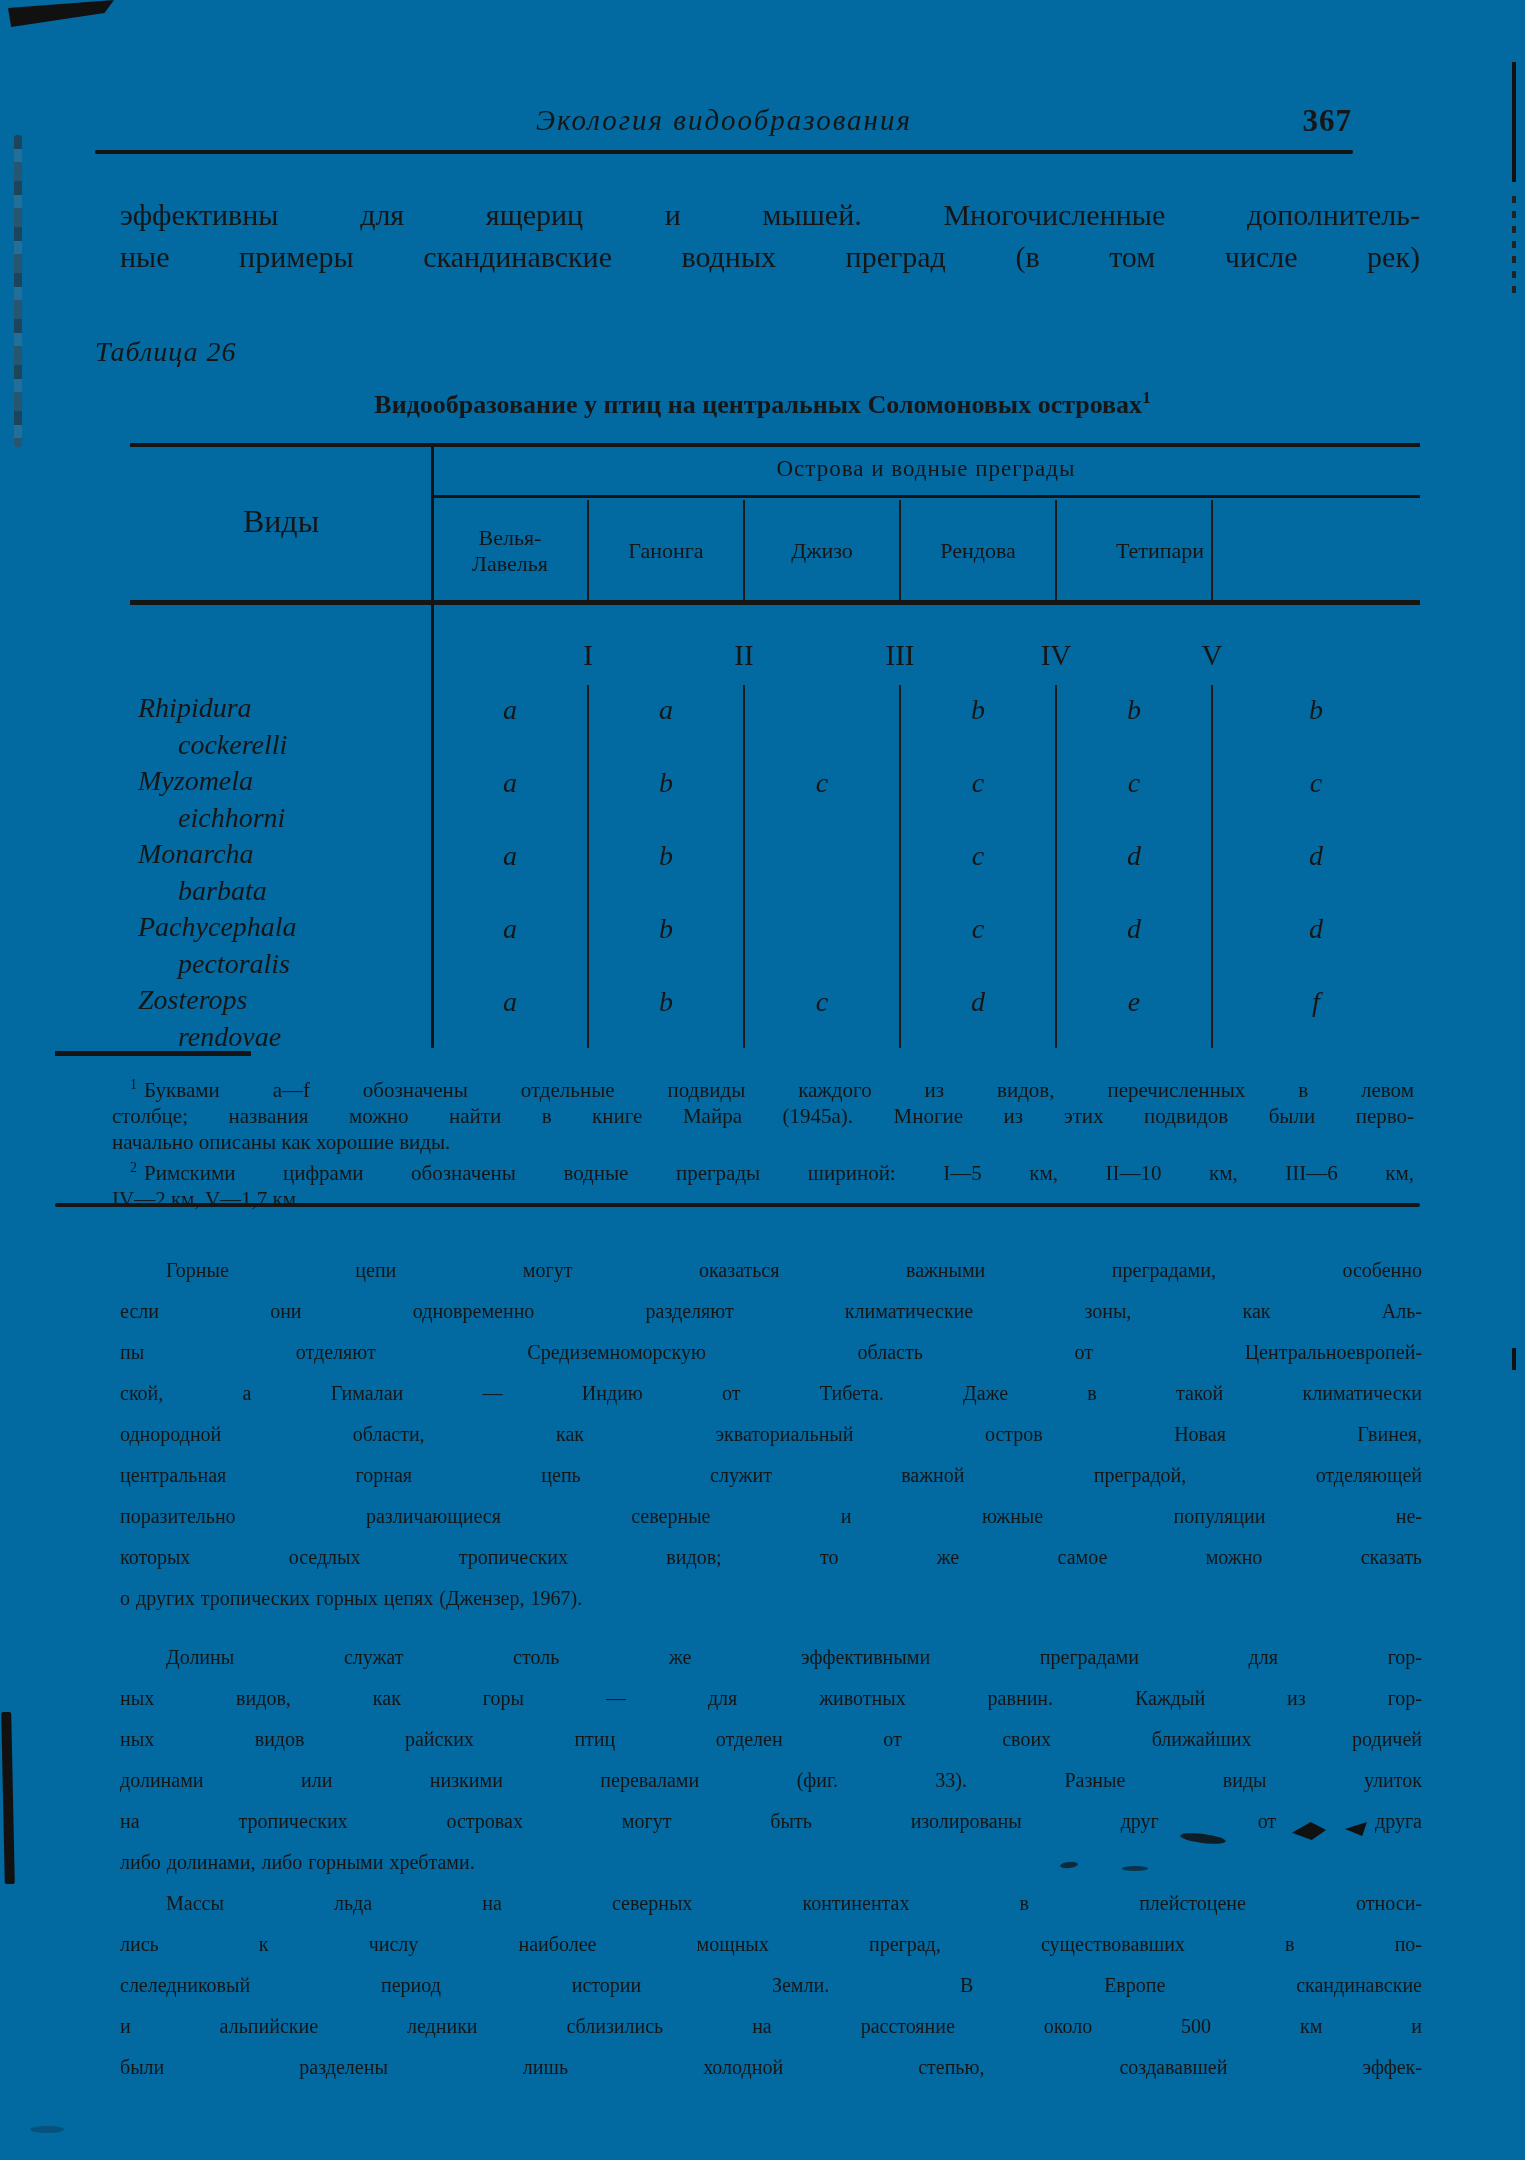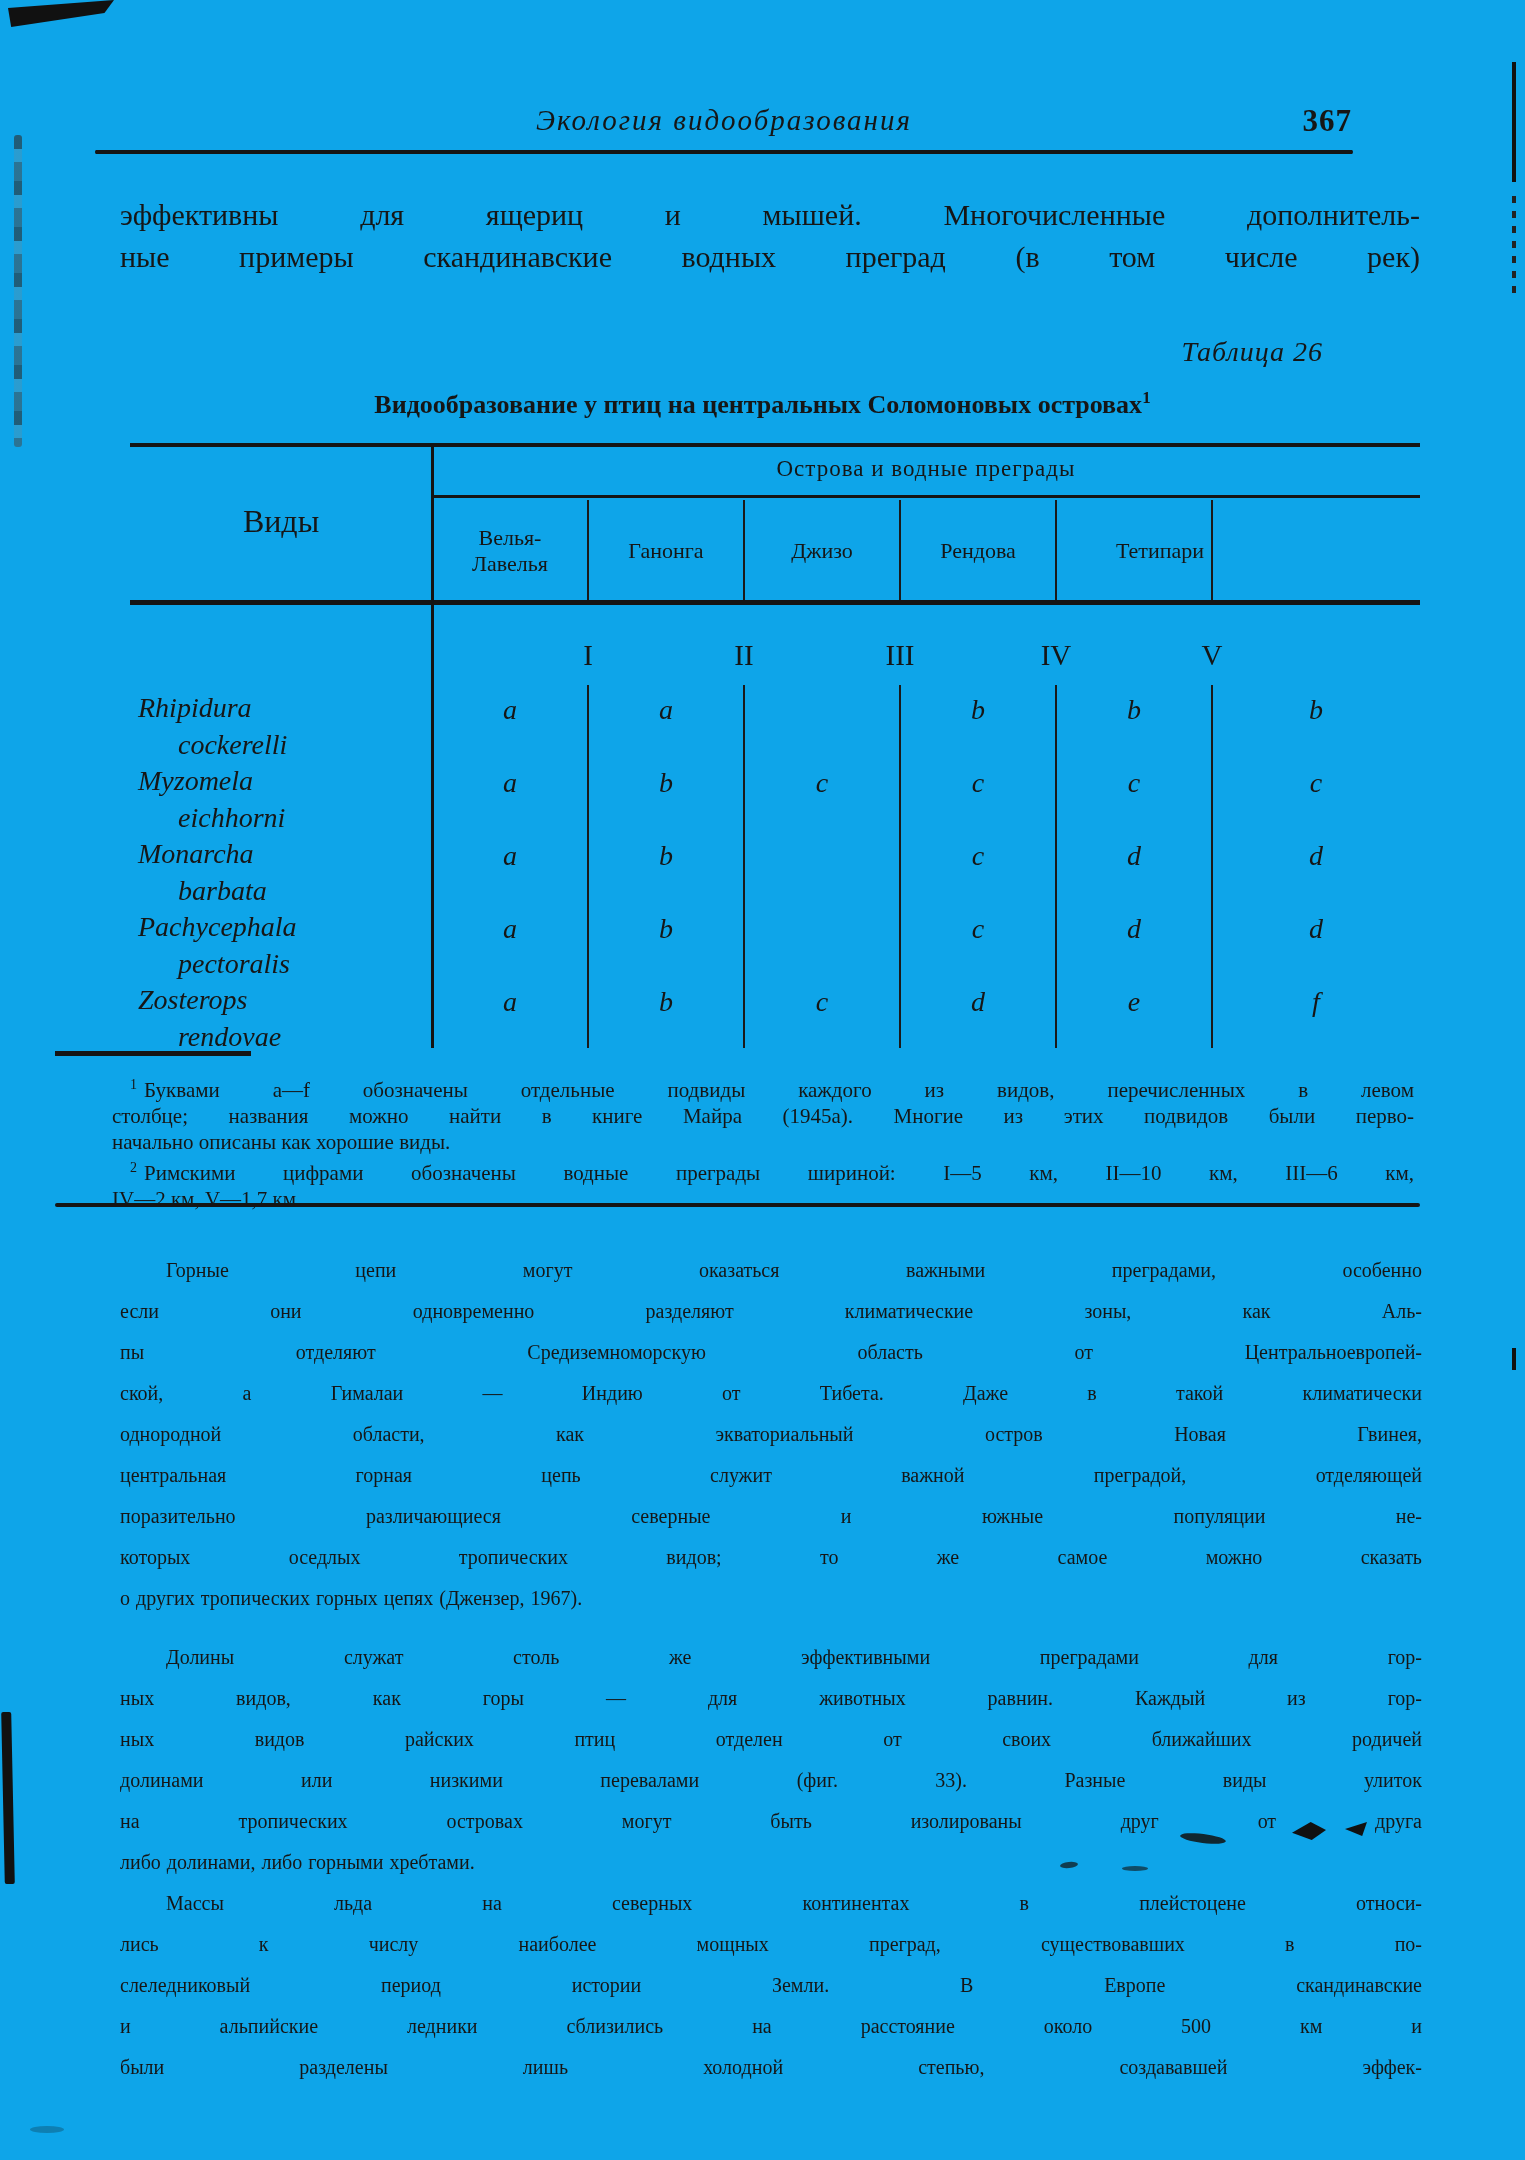--- a/index.html
+++ b/index.html
@@ -1,20 +1,20 @@
 <!DOCTYPE html>
 <html lang="ru"><head>
 <meta charset="utf-8">
 <style>
   html,body{margin:0;padding:0;background:#e8e8e6;}
   .page{
     position:relative;
     width:1525px;height:2160px;
     margin:0 auto;
-    background:#0ea5e9;
+    background:#0369a1;
     font-family:"Liberation Serif","DejaVu Serif",serif;
     color:#161616;
     overflow:hidden;
   }
   
   .running-title{
     position:absolute;top:104px;left:95px;width:1258px;
     text-align:center;font-style:italic;font-size:29px;letter-spacing:2px;
   }
   .page-number{
@@ -23,21 +23,21 @@
   }
   .rule{position:absolute;background:#151515;}
   .header-rule{top:150px;left:95px;width:1258px;height:4px;border-radius:2px/3px;}
   
   .intro{position:absolute;top:194px;left:120px;width:1300px;font-size:30px;line-height:42px;word-spacing:2px;}
   .para{position:absolute;left:120px;width:1302px;font-size:20px;line-height:41px;word-spacing:1px;}
   .p1{top:1250px;} .p2{top:1637px;} .p3{top:1883px;}
   .j{text-align:justify;text-align-last:justify;}
   .ind{text-indent:46px;}
   
-  .table-caption{position:absolute;top:336px;left:95px;width:1228px;text-align:right;font-style:italic;font-size:28px;letter-spacing:1px;}
+  .table-caption{position:absolute;top:336px;left:95px;width:1228px;font-style:italic;font-size:28px;letter-spacing:1px;}
   .table-title{position:absolute;top:388px;left:100px;width:1325px;text-align:center;font-weight:bold;font-size:26px;}
   .table-title sup{font-size:17px;}
   
   .btable{position:absolute;top:443px;left:130px;width:1290px;height:620px;}
   .top-rule{top:0;left:0;width:1290px;height:4px;}
   .sub-rule{top:52px;left:302px;width:988px;height:3px;}
   .heavy-rule{top:157px;left:0;width:1290px;height:5px;}
   .islands-header{position:absolute;top:13px;left:302px;width:988px;text-align:center;font-size:23px;letter-spacing:1px;}
   .species-col-header{position:absolute;top:0;left:0;width:302px;height:157px;display:flex;align-items:center;justify-content:center;font-size:32px;}
   .col-headers{position:absolute;top:60px;left:302px;width:988px;height:95px;display:flex;}

